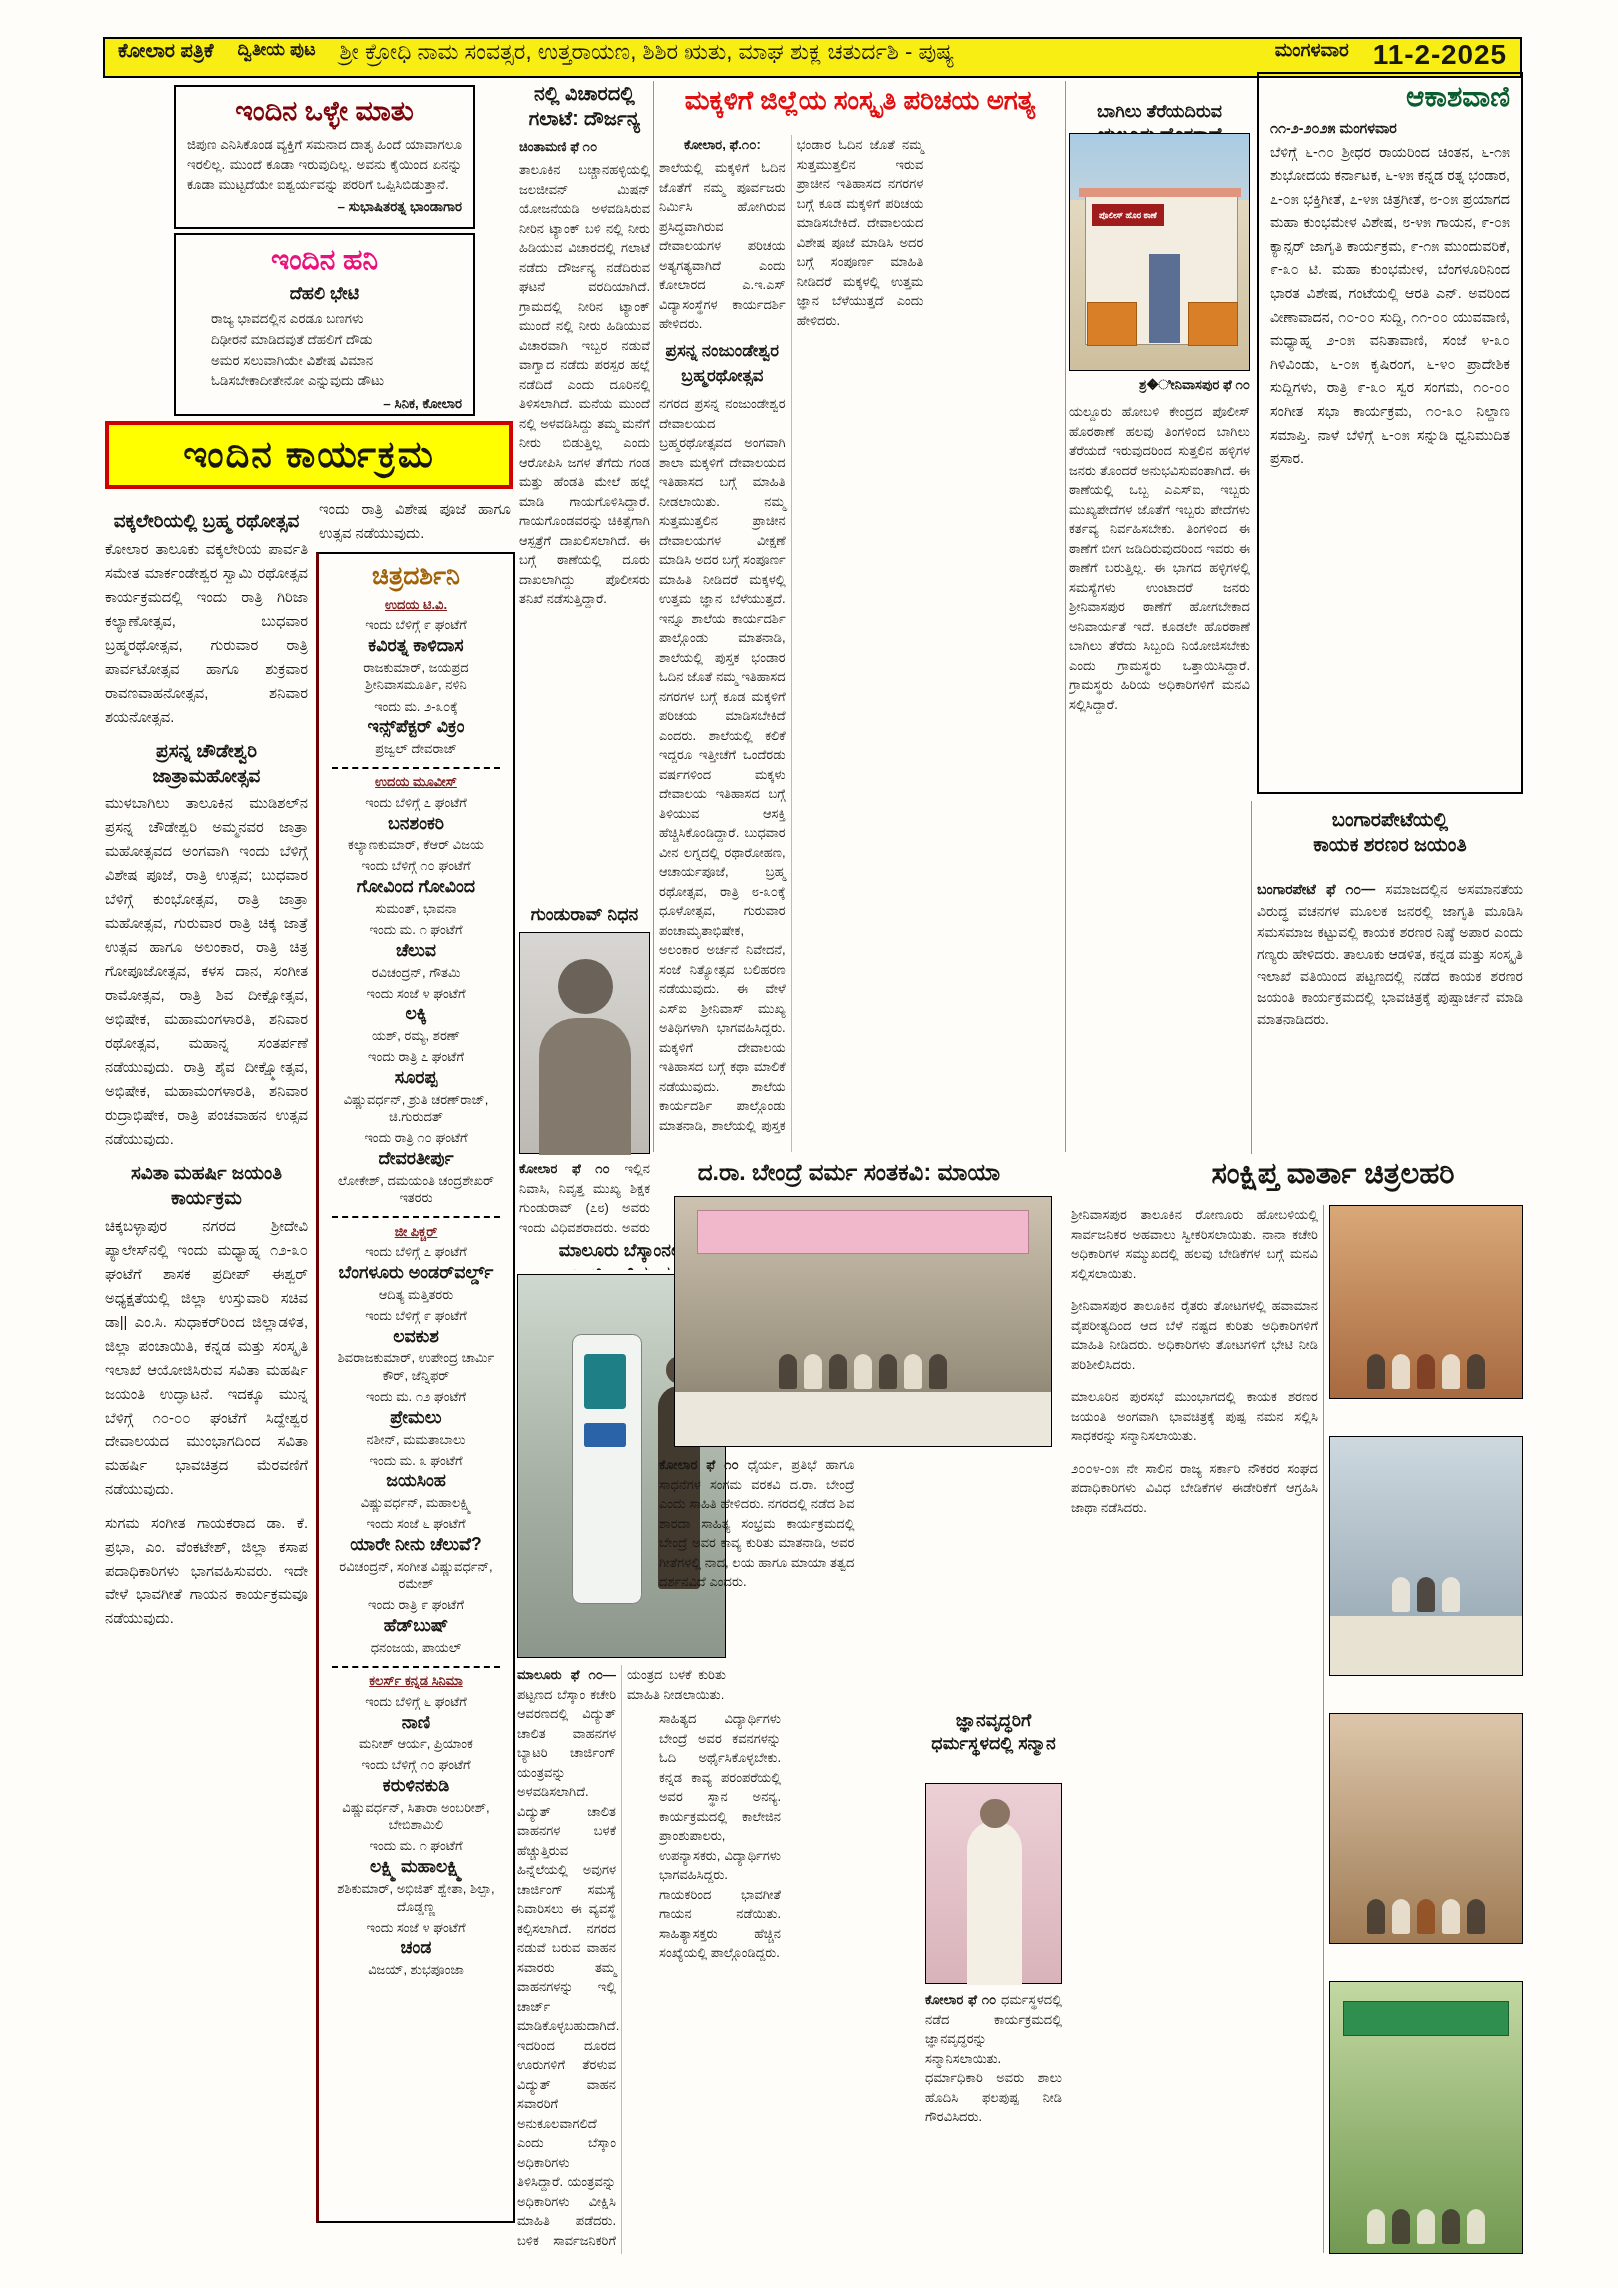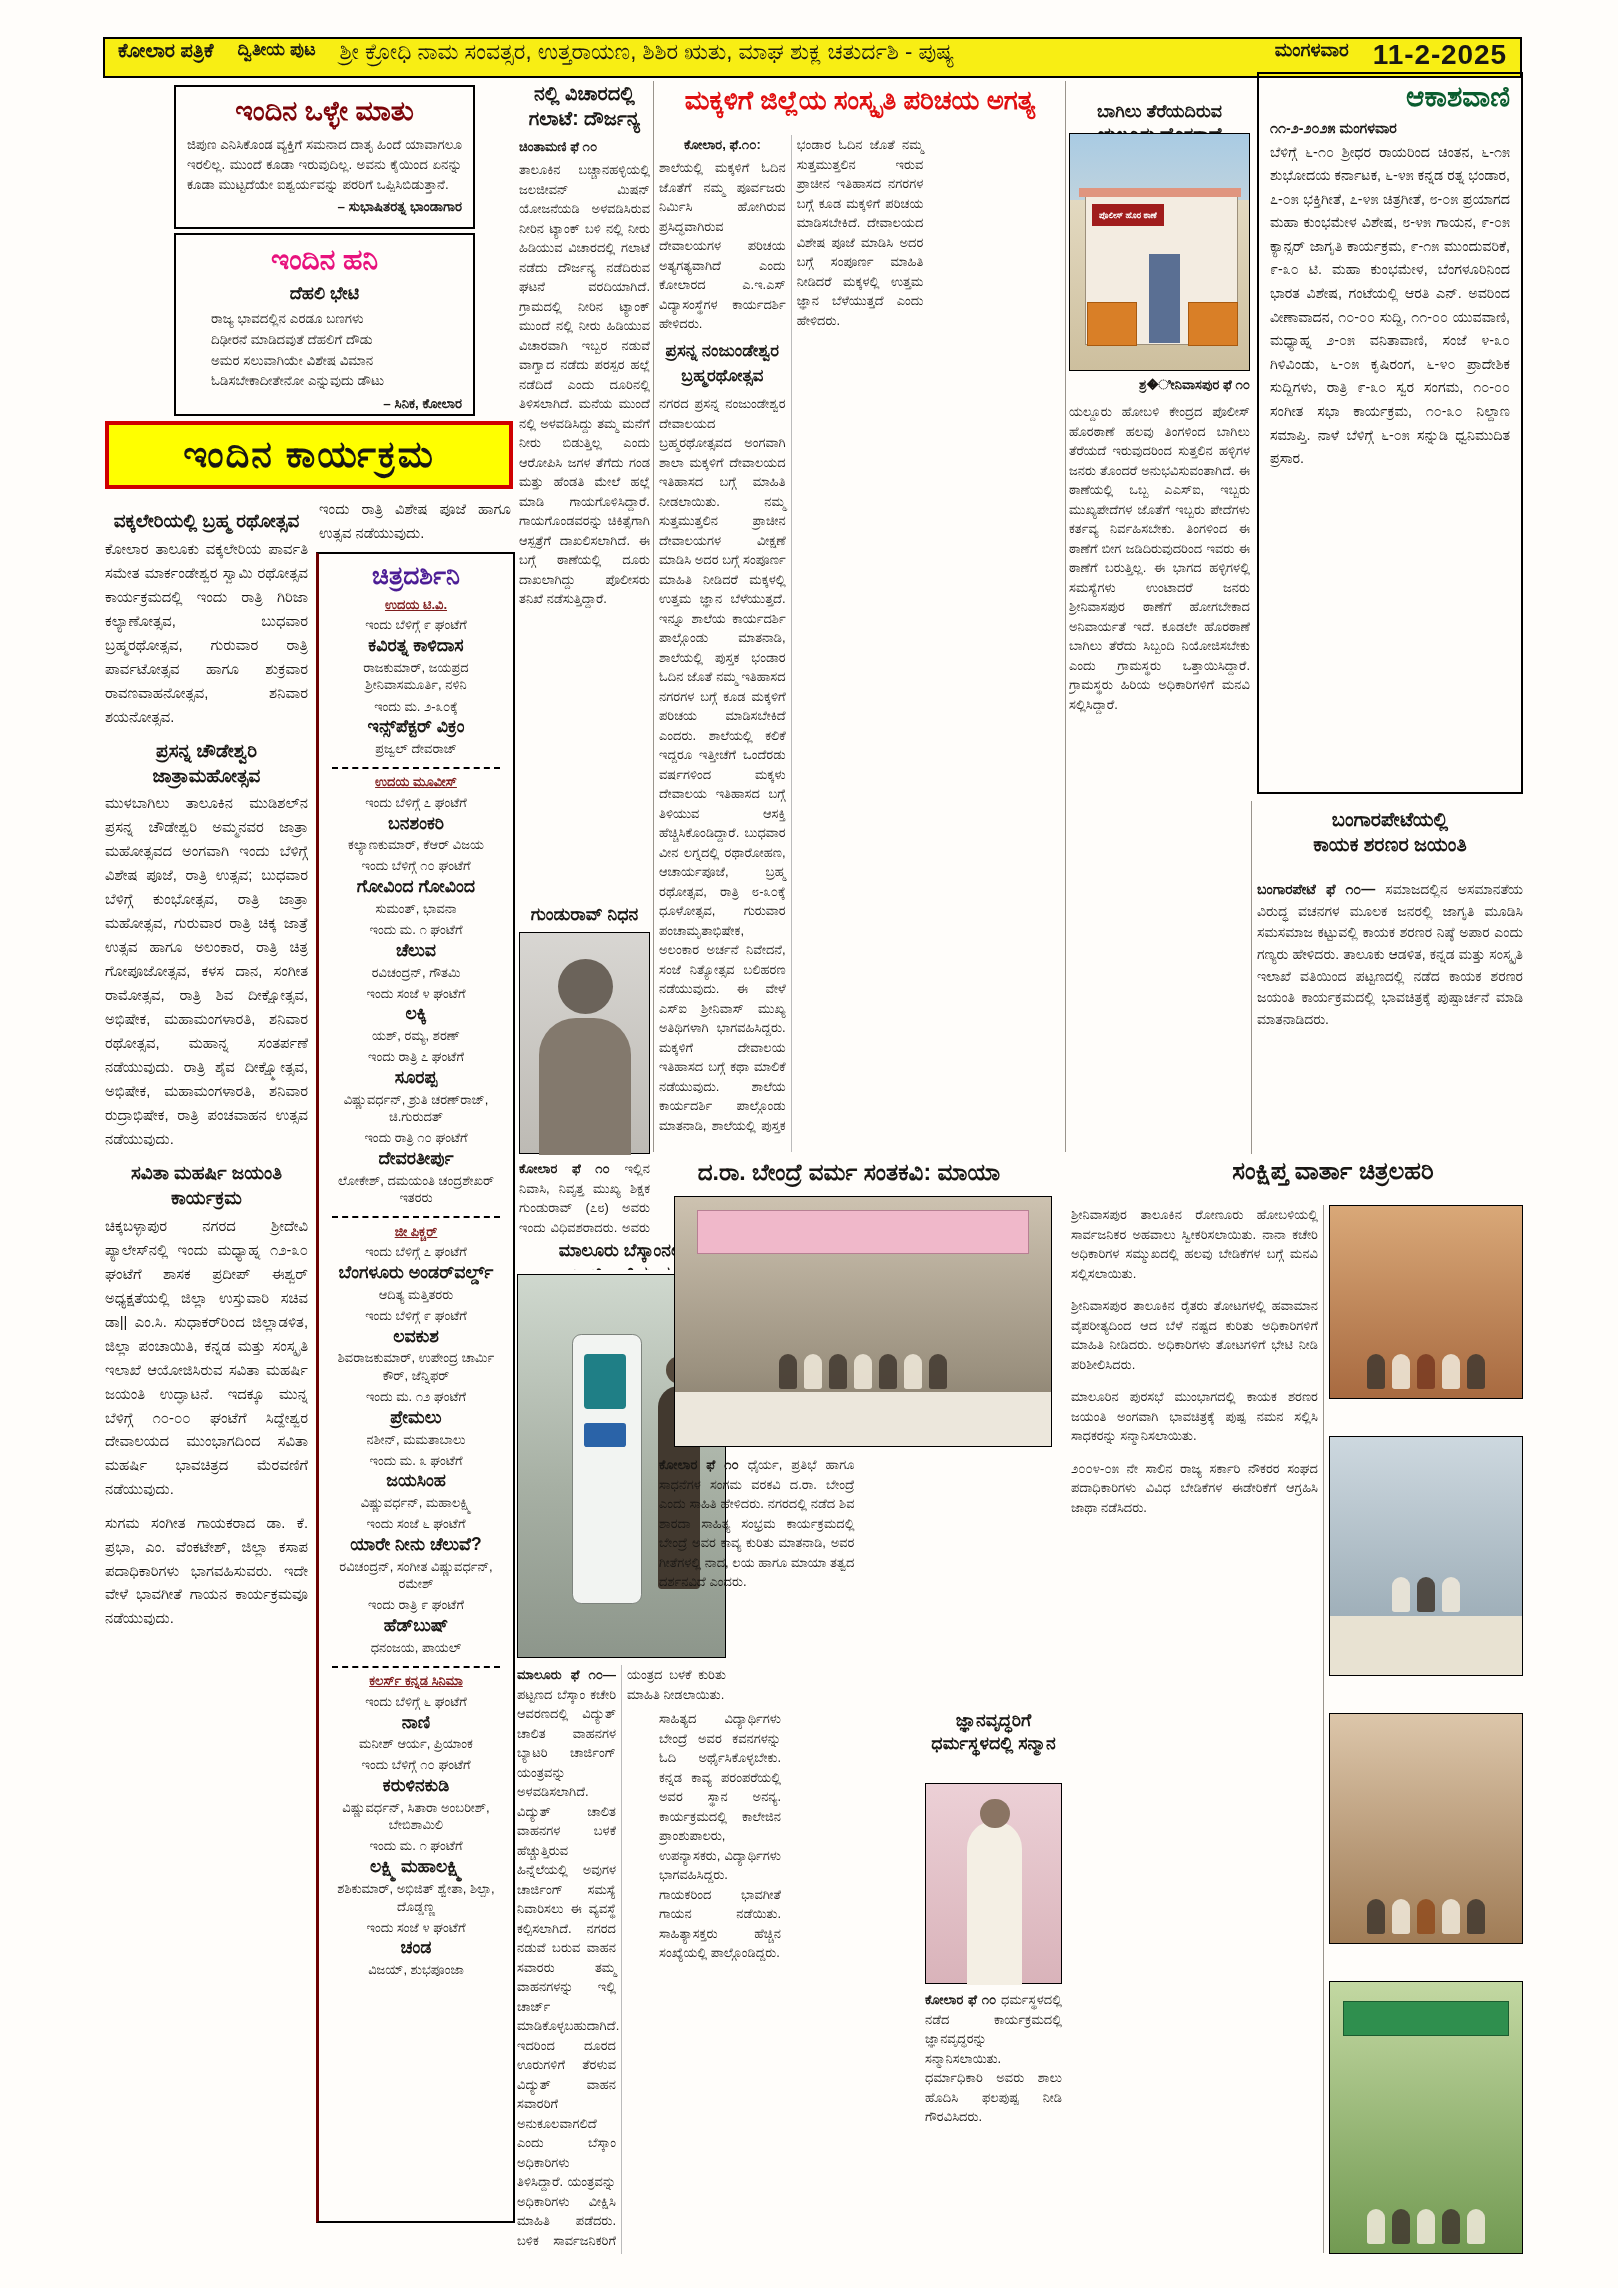--- a/index.html
+++ b/index.html
@@ -27,21 +27,21 @@
   .hn-credit{font-size:13.4px;font-weight:bold;text-align:right;margin-top:3.7px;}
   #prog-banner{background:#ffff00;border:4.6px solid #cf0000;box-sizing:border-box;
                display:flex;align-items:center;justify-content:center;}
   #prog-banner span{font-size:37px;font-weight:bold;letter-spacing:1.8px;}
   
   .prog-title{font-size:18.5px;font-weight:bold;text-align:center;line-height:1.35;margin:9.2px 0 3.7px;}
   .prog-body{font-size:14.8px;line-height:1.62;text-align:justify;}
   
   #tvbox{border:2.8px solid #000;border-left:3.7px solid #6d0000;box-sizing:border-box;
          padding:5.5px 7.4px;text-align:center;}
-  .tv-title{color:#4c1d95;font-size:25px;font-weight:bold;margin:1.8px 0 5.5px;}
+  .tv-title{color:#a16207;font-size:25px;font-weight:bold;margin:1.8px 0 5.5px;}
   .tv-ch{color:#7f1d1d;font-size:13px;font-weight:bold;text-decoration:underline;margin:5.5px 0 3.7px;}
   .tv-time{font-size:13px;margin-top:4.6px;}
   .tv-movie{font-size:17.5px;font-weight:bold;line-height:1.25;margin:1.8px 0;}
   .tv-cast{font-size:13px;line-height:1.35;}
   .tv-dash{border-top:2.8px dashed #000;margin:9.2px 5.5px 3.7px;}
   
   .hd2{font-size:19.4px;font-weight:bold;text-align:center;line-height:1.3;}
   .dl{font-weight:bold;}
   .bt{font-size:13px;line-height:1.5;text-align:justify;}
   .bt15{font-size:14px;line-height:1.55;text-align:justify;}
@@ -50,21 +50,21 @@
   .cols2{column-count:2;column-gap:11px;column-fill:auto;column-rule:0.9px solid #bbb;}
   .cols3{column-count:3;column-gap:11px;column-fill:auto;column-rule:0.9px solid #bbb;}
   .cap{font-size:23px;font-weight:bold;text-align:center;}
   .capsm{font-size:17.5px;font-weight:bold;text-align:center;line-height:1.3;}
   .dlr{font-size:13px;font-weight:bold;text-align:right;}
   
   #radiobox{border:2.8px solid #000;box-sizing:border-box;padding:7.4px 11px;}
   .radio-title{color:#0a5c2e;font-size:28px;font-weight:bold;text-align:right;margin-bottom:5.5px;}
   .radio-date{font-size:14.3px;font-weight:bold;margin-bottom:3.7px;}
   .radio-sch{font-size:14.3px;line-height:1.65;text-align:justify;}
-  .digest-hl{font-size:24px;font-weight:bold;text-align:center;}
+  .digest-hl{font-size:29px;font-weight:bold;text-align:center;}
   
   .photo{border:1.8px solid #000;box-sizing:border-box;position:absolute;}
   .prow{position:absolute;bottom:9.2px;left:0;right:0;display:flex;justify-content:center;gap:6.5px;}
   .pfig{width:18.5px;height:35px;border-radius:9.2px 9.2px 2.8px 2.8px;background:#433a31;opacity:.88;}
   .pfig.w{background:#efe8da;}
   .vrule{position:absolute;width:0.9px;background:#9a948c;}
 </style>
 </head>
 <body>
 

